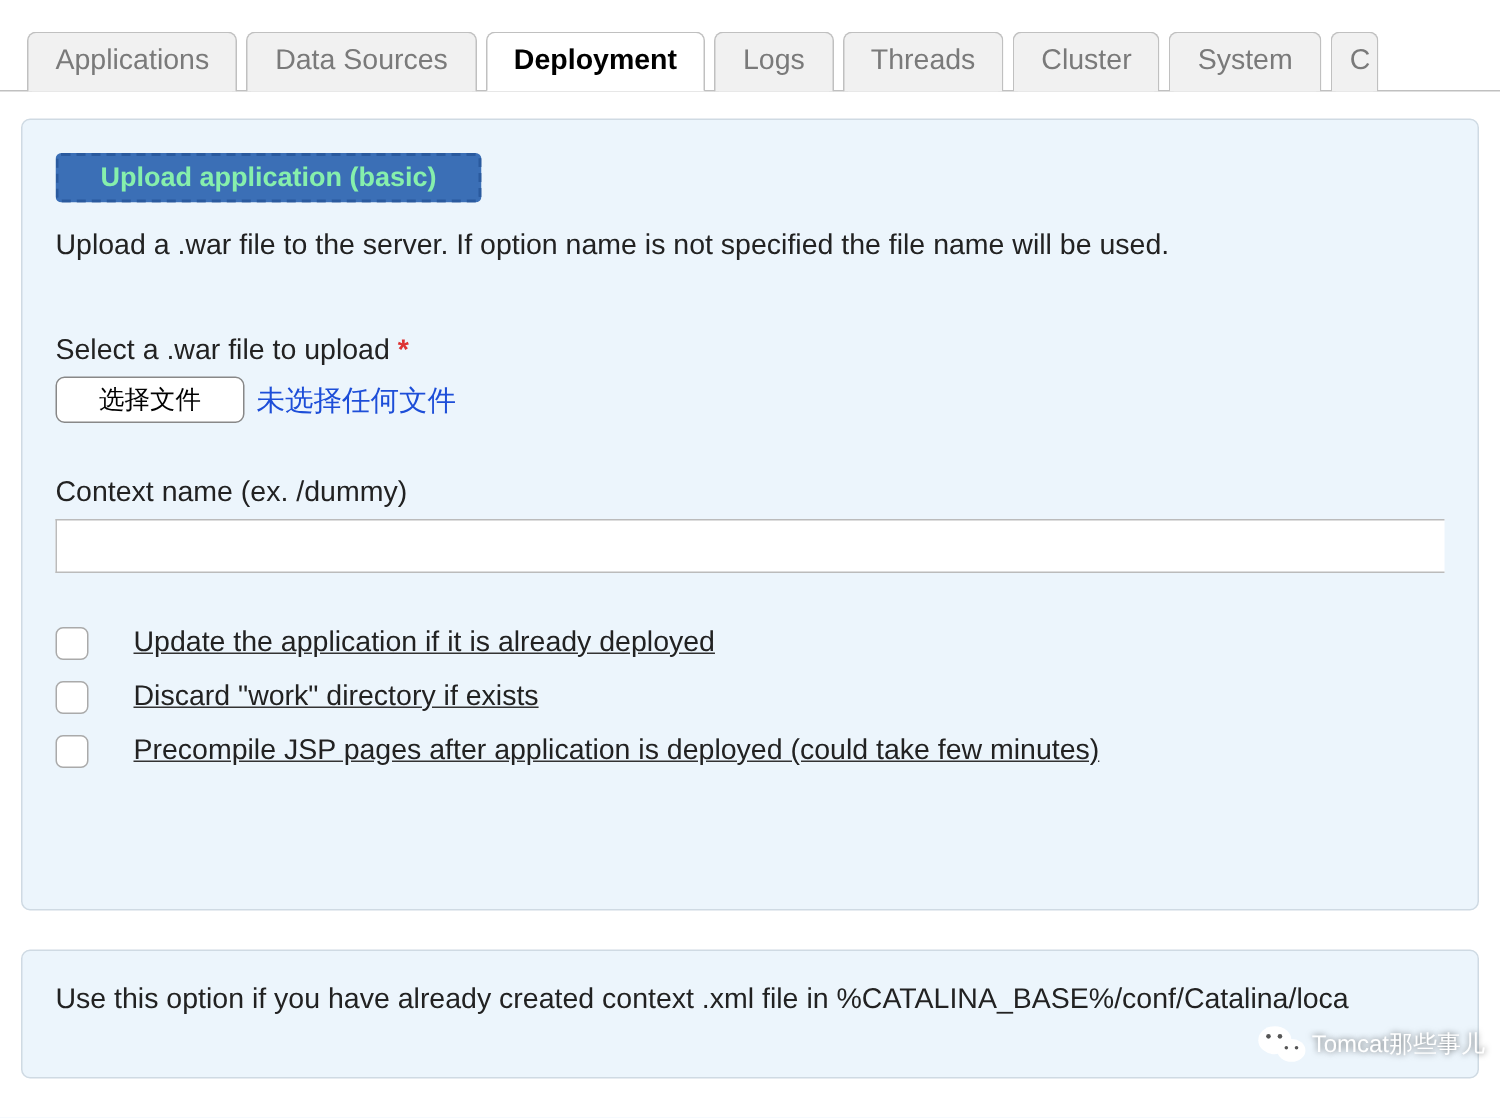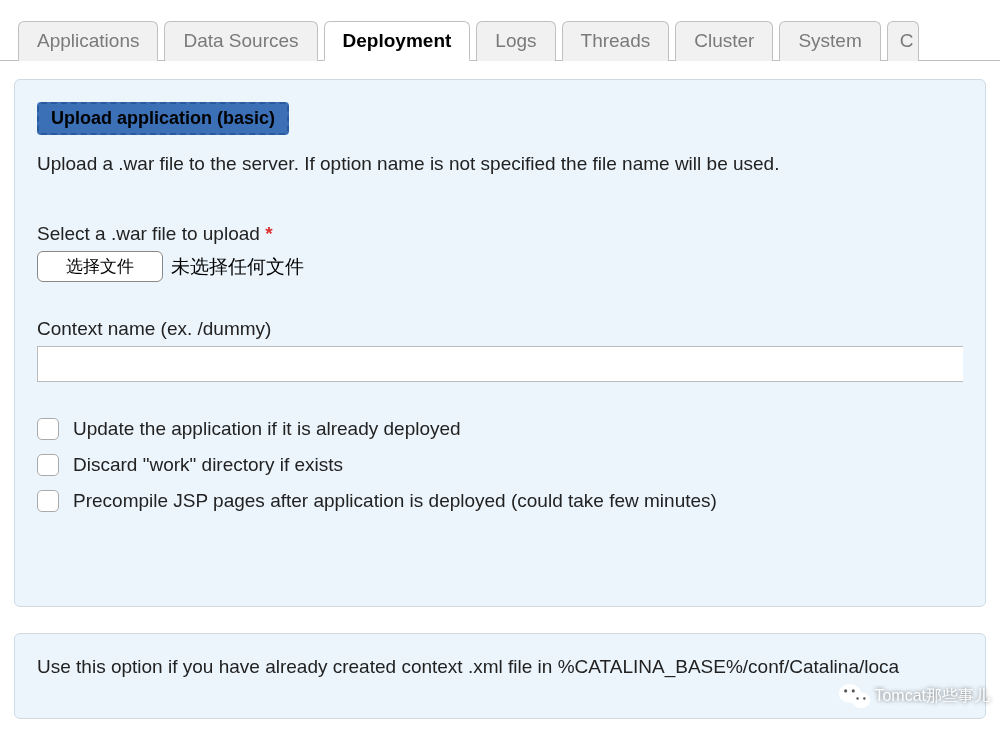--- a/index.html
+++ b/index.html
@@ -55,24 +55,24 @@
     .panel {
       background: #ecf5fc;
       border: 1px solid #cfdae3;
       border-radius: 6px;
       padding: 22px 22px 80px 22px;
       margin-bottom: 26px;
     }
     .panel-header {
       display: inline-block;
       background: #3b6fb6;
-      color: #000000;
+      color: #86efac;
       font-weight: bold;
       font-size: 18px;
-      padding: 4px 12px;
+      padding: 4px 28px;
       border: 2px dashed #2a5a9e;
       border-radius: 4px;
       margin-bottom: 18px;
     }
     .panel-desc {
       font-size: 19px;
       color: #222;
       margin-bottom: 48px;
     }
     .field-label {
@@ -93,39 +93,40 @@
     .file-button {
       border: 1px solid #888;
       border-radius: 6px;
       background: #fff;
       padding: 3px 28px;
       font-size: 17px;
       cursor: pointer;
     }
     .file-status {
       font-size: 19px;
-      color: #000000;
+      color: #1d4ed8;
     }
     .text-input {
       display: block;
       width: 100%;
       height: 36px;
       border: 1px solid #bbb;
       border-right: none;
       background: #fff;
       margin-top: 4px;
       margin-bottom: 36px;
       padding: 4px 8px;
       font-size: 17px;
     }
     .checkbox-row {
       display: flex;
       align-items: flex-end;
-      gap: 14px;
+      gap: 30px;
       margin-bottom: 14px;
+      text-decoration: underline;
     }
     .checkbox-box {
       width: 22px;
       height: 22px;
       border: 1px solid #aaa;
       border-radius: 5px;
       background: #fff;
       cursor: pointer;
       flex-shrink: 0;
     }

